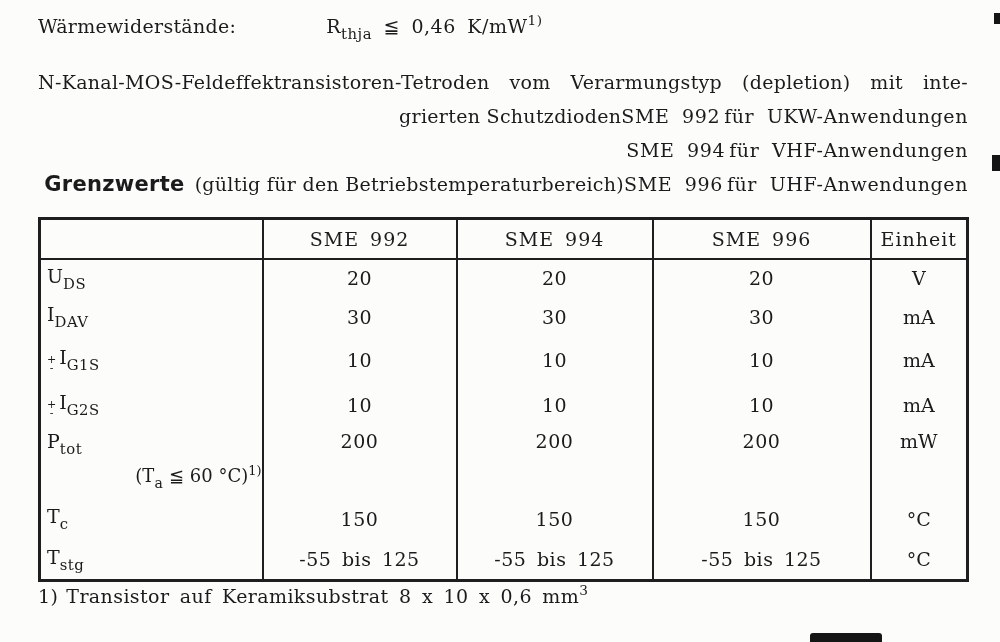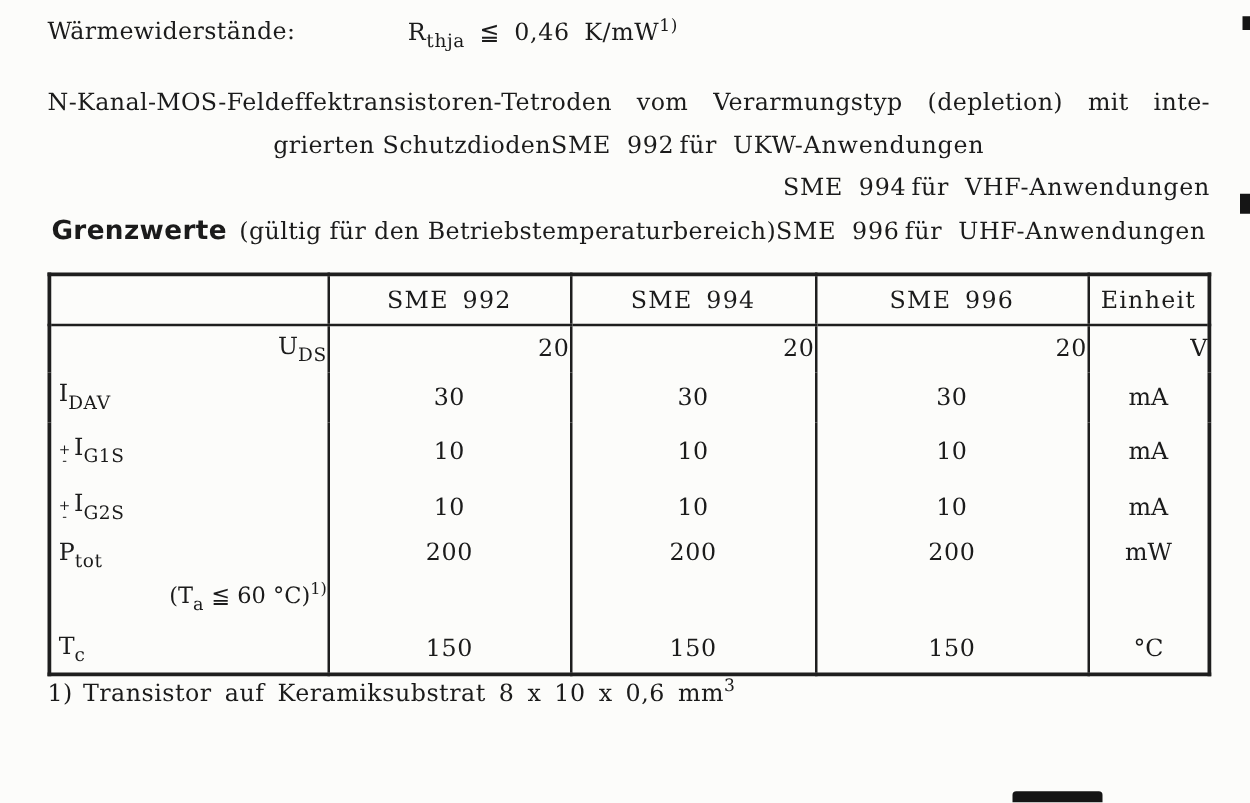--- a/index.html
+++ b/index.html
@@ -15,21 +15,21 @@
 
   
   .thermal-line { font-size: 19px; letter-spacing: 0.3px; }
   .t-formula { margin-left: 90px; word-spacing: 5px; letter-spacing: 0.5px; text-align: center; }
   sub.tw { font-size: 0.78em; vertical-align: -0.4em; letter-spacing: 0.5px; }
   sup.tw { font-size: 0.72em; vertical-align: 0.55em; }
 
   
   .intro { margin-top: 24px; font-size: 19px; line-height: 34px; letter-spacing: 0.3px; }
   .intro-line1 { text-align: justify; text-align-last: justify; width: 930px; }
-  .flex-row { display: flex; justify-content: center; width: 930px; align-items: baseline; }
+  .flex-row { display: flex; justify-content: flex-end; width: 930px; align-items: baseline; }
   .right-only { text-align: right; width: 930px; }
   .variant-line { letter-spacing: 0.6px; word-spacing: 6px; white-space: nowrap; }
   .variant-name { margin-right: 4px; }
 
   
   .grenz-title {
     font-family: "DejaVu Sans", sans-serif;
     font-weight: bold;
     font-size: 21px;
     margin-right: 10px;
@@ -56,21 +56,21 @@
     border-bottom: 2px solid #1e1e1e;
     font-weight: normal;
     height: 40px;
     letter-spacing: 1px;
     word-spacing: 4px;
     text-align: center;
   }
   td.lbl { padding-left: 6px; text-align: left; }
   td.val { text-align: center; letter-spacing: 0.5px; word-spacing: 4px; }
   td.unit { text-align: center; }
-  tr.r-uds  td { height: 38px; text-align: right; }
+  tr.r-uds  td { height: 38px; }
   tr.r-idav td { height: 40px; }
   tr.r-ig1s td { height: 46px; }
   tr.r-ig2s td { height: 44px; }
   tr.r-ptot td { height: 72px; vertical-align: top; padding-top: 3px; }
   tr.r-tc   td { height: 40px; }
   tr.r-tstg td { height: 42px; }
   .note-line { font-size: 18px; margin-top: 6px; white-space: nowrap; text-align: right; }
   .pm {
     display: inline-flex;
     flex-direction: column;
@@ -177,20 +177,27 @@
         <td class="val">200</td>
         <td class="unit">mW</td>
       </tr>
       <tr class="r-tc">
         <td class="lbl"><span>T</span><sub class="tw">c</sub></td>
         <td class="val">150</td>
         <td class="val">150</td>
         <td class="val">150</td>
         <td class="unit">°C</td>
       </tr>
+      <tr class="r-tstg">
+        <td class="lbl"><span>T</span><sub class="tw">stg</sub></td>
+        <td class="val">-55 bis 125</td>
+        <td class="val">-55 bis 125</td>
+        <td class="val">-55 bis 125</td>
+        <td class="unit">°C</td>
+      </tr>
     </tbody>
   </table>
 
   <div class="footnote">
     <span class="marker">1)</span><span>Transistor auf Keramiksubstrat 8 x 10 x 0,6 mm</span><sup class="tw">3</sup>
   </div>
 
 </div>
 
 <div class="artifact a1"></div>

